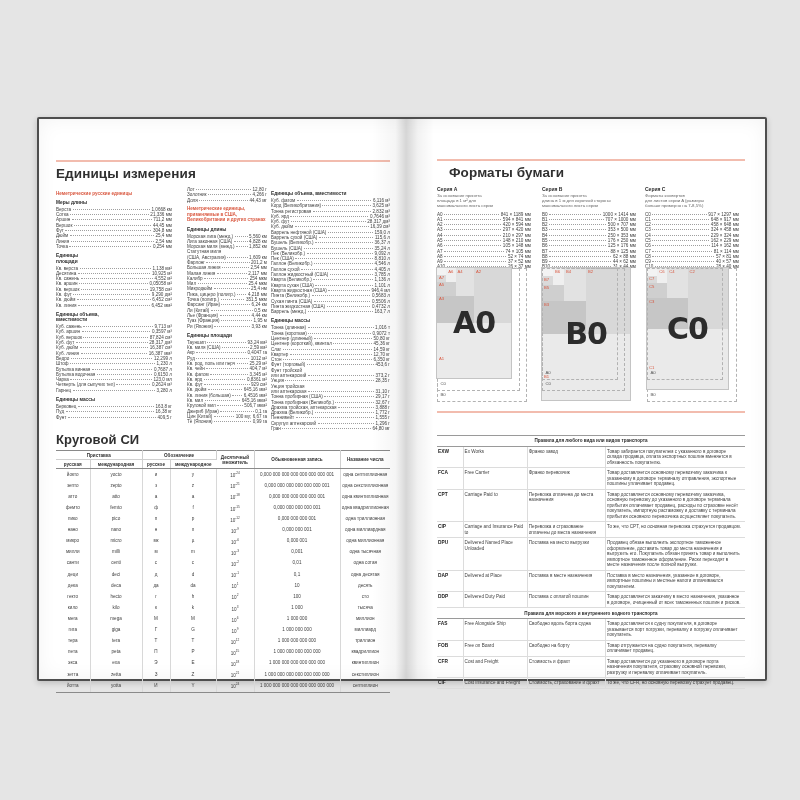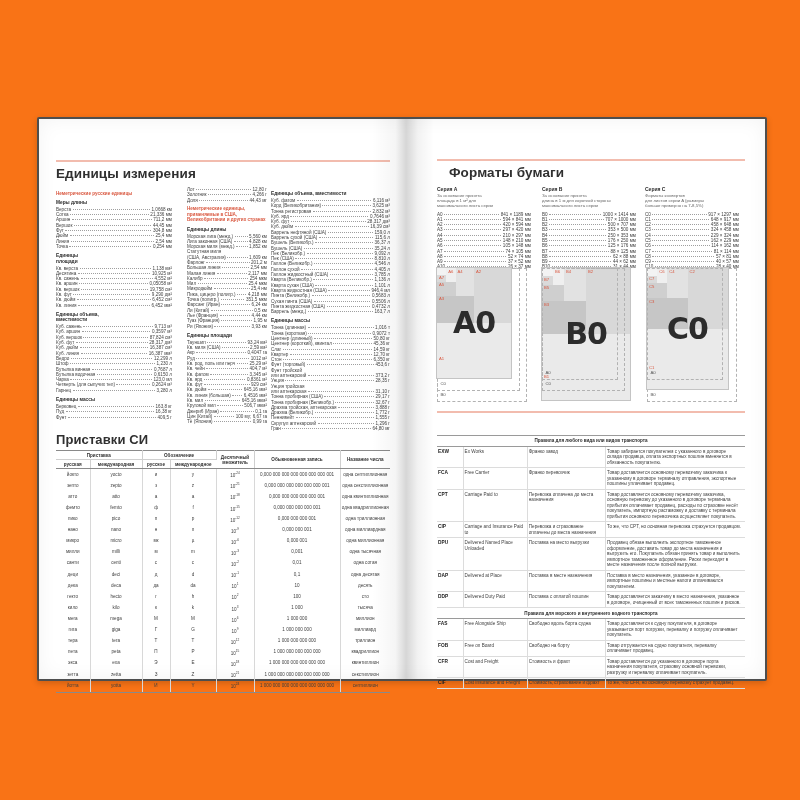--- a/index.html
+++ b/index.html
@@ -1,17 +1,17 @@
 <!DOCTYPE html>
 <html><head>
 <meta charset="utf-8">
 <style>
   html,body{margin:0;padding:0;background:#fcfcfc;}
   body{width:800px;height:800px;overflow:hidden;font-family:"Liberation Sans",sans-serif;}
-  .photo{position:relative;width:800px;height:800px;background:#f97316;}
+  .photo{position:relative;width:800px;height:800px;background:#e5e5e5;}
   .book{position:absolute;left:37px;top:117px;width:726px;height:560px;background:#ffffff;
         border:2px solid #4e4e4e;border-radius:2px;
         box-shadow:0 2px 6px rgba(0,0,0,0.18), inset 0 0 20px rgba(0,0,0,0.05);}
   .page{position:absolute;top:0;height:100%;}
   .page-left{left:0;width:363px;}
   .page-right{left:363px;width:363px;}
   .gutter{position:absolute;left:333px;top:0;width:62px;height:100%;pointer-events:none;
           background:linear-gradient(90deg,rgba(0,0,0,0) 0%,rgba(0,0,0,0.04) 38%,rgba(0,0,0,0.16) 55%,rgba(0,0,0,0.05) 74%,rgba(0,0,0,0) 100%);}
   .rule{position:absolute;height:2px;background:#f2bcae;}
   .pgt{position:absolute;margin:0;font-size:13.5px;font-weight:700;color:#303030;letter-spacing:0.1px;}
@@ -642,21 +642,21 @@
               <span class="dots"></span>
               <span class="val">1,296 г</span>
             </div>
             <div class="row">
               <span class="lbl">Гран</span>
               <span class="dots"></span>
               <span class="val">64,80 мг</span>
             </div>
           </div>
       </div>
-      <h1 class="pgt si-title">Приставки СИ</h1>
+      <h1 class="pgt si-title">Круговой СИ</h1>
       <div id="si-wrap">
           <table class="si-table">
             <colgroup>
               <col style="width: 34px;">
               <col style="width: 52px;">
               <col style="width: 28px;">
               <col style="width: 46px;">
               <col style="width: 38px;">
               <col style="width: 86px;">
               <col style="width: 50px;">

